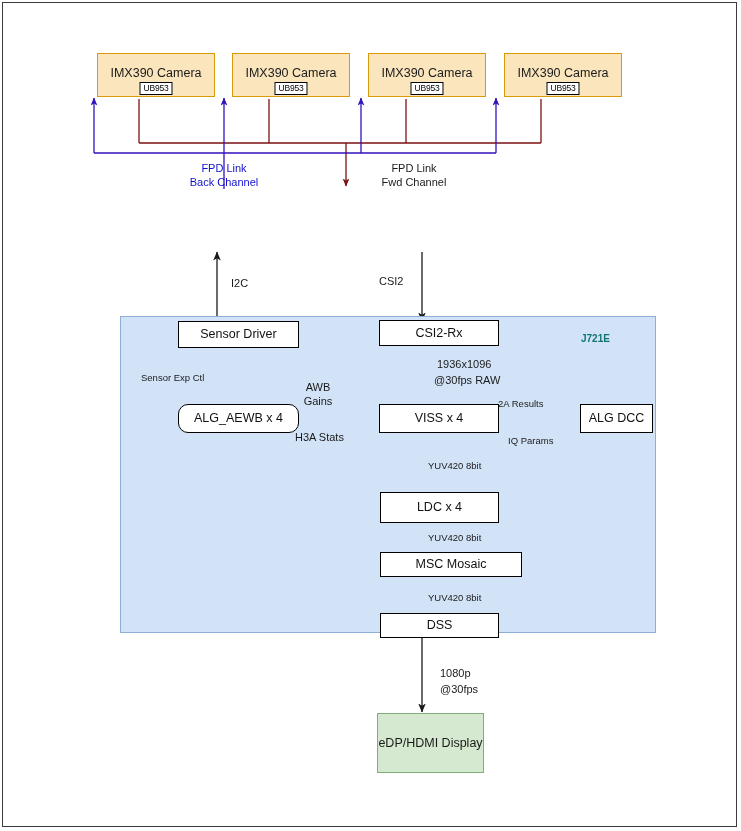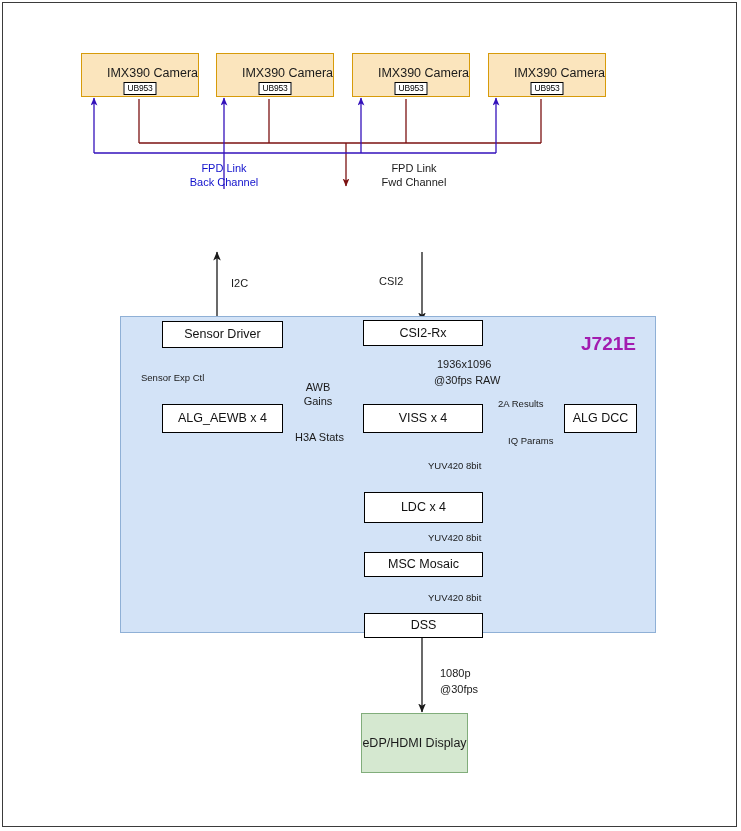--- a/index.html
+++ b/index.html
@@ -9,33 +9,33 @@
   #page{position:absolute;left:2px;top:2px;width:735px;height:825px;
         border:1px solid #3b3b3b;background:#ffffff;box-sizing:border-box;}
 
   .canvas{position:absolute;left:0;top:0;width:735px;height:825px;}
 
   svg.wires{position:absolute;left:0;top:0;width:735px;height:825px;
             overflow:visible;pointer-events:none;}
 
   
   .box{position:absolute;box-sizing:border-box;display:flex;
-       align-items:center;justify-content:center;text-align:right;
-       line-height:1.15;}
+       align-items:center;justify-content:center;text-align:center;
+       line-height:1.15;margin-left:16px;}
 
   .cam{background:#fbe5bd;border:1px solid #d79b0a;font-size:12.5px;color:#1a1a1a;}
   .cam .camlabel{position:absolute;top:12px;left:0;right:0;}
   .ub{position:absolute;bottom:1px;left:50%;transform:translateX(-50%);
       background:#ffffff;border:1px solid #000000;font-size:8.5px;
       padding:0px 3px;line-height:11px;color:#000;letter-spacing:-0.2px;}
 
   .fusion{background:#fcdfc0;border:1px solid #d79b0a;font-size:12.5px;color:#1a1a1a;}
 
   .soc{position:absolute;background:#d3e3f7;border:1px solid #8fb0d6;box-sizing:border-box;}
-  .soclabel{position:absolute;font-weight:bold;font-size:19px;color:#a21caf;}
+  .soclabel{position:absolute;font-weight:bold;font-size:10px;color:#0f766e;}
 
   .wbox{background:#ffffff;border:1px solid #000000;font-size:12.5px;color:#111;}
 
   .disp{background:#d5e8d0;border:1px solid #81ad7b;font-size:12.5px;color:#1a1a1a;}
 
   
   .lbl{position:absolute;font-size:11px;color:#1a1a1a;white-space:pre;line-height:13px;}
   .lbl.sm{font-size:9.5px;}
   .lbl.blue{color:#1111cc;}
   .lbl.c{text-align:center;}
@@ -140,37 +140,37 @@
   <div class="lbl" style="left:376px;top:272px;">CSI2</div>
 
   <div class="box wbox" style="left:159px;top:318px;width:121px;height:27px;">
     <span>Sensor Driver</span>
   </div>
 
   <div class="box wbox" style="left:360px;top:317px;width:120px;height:26px;">
     <span>CSI2-Rx</span>
   </div>
 
-  <div class="box wbox" style="left:159px;top:401px;width:121px;height:29px;">
+  <div class="box wbox" style="left:159px;top:401px;width:121px;height:29px;border-radius:10px;">
     <span>ALG_AEWB x 4</span>
   </div>
 
   <div class="box wbox" style="left:360px;top:401px;width:120px;height:29px;">
     <span>VISS x 4</span>
   </div>
 
   <div class="box wbox" style="left:561px;top:401px;width:73px;height:29px;">
     <span>ALG DCC</span>
   </div>
 
   <div class="box wbox" style="left:361px;top:489px;width:119px;height:31px;">
     <span>LDC x 4</span>
   </div>
 
-  <div class="box wbox" style="left:361px;top:549px;width:119px;height:25px;">
+  <div class="box wbox" style="left:361px;top:549px;width:142px;height:25px;">
     <span>MSC Mosaic</span>
   </div>
 
   <div class="box wbox" style="left:361px;top:610px;width:119px;height:25px;">
     <span>DSS</span>
   </div>
 
   <div class="box disp" style="left:358px;top:710px;width:107px;height:60px;">
     <span>eDP/HDMI Display</span>
   </div>

